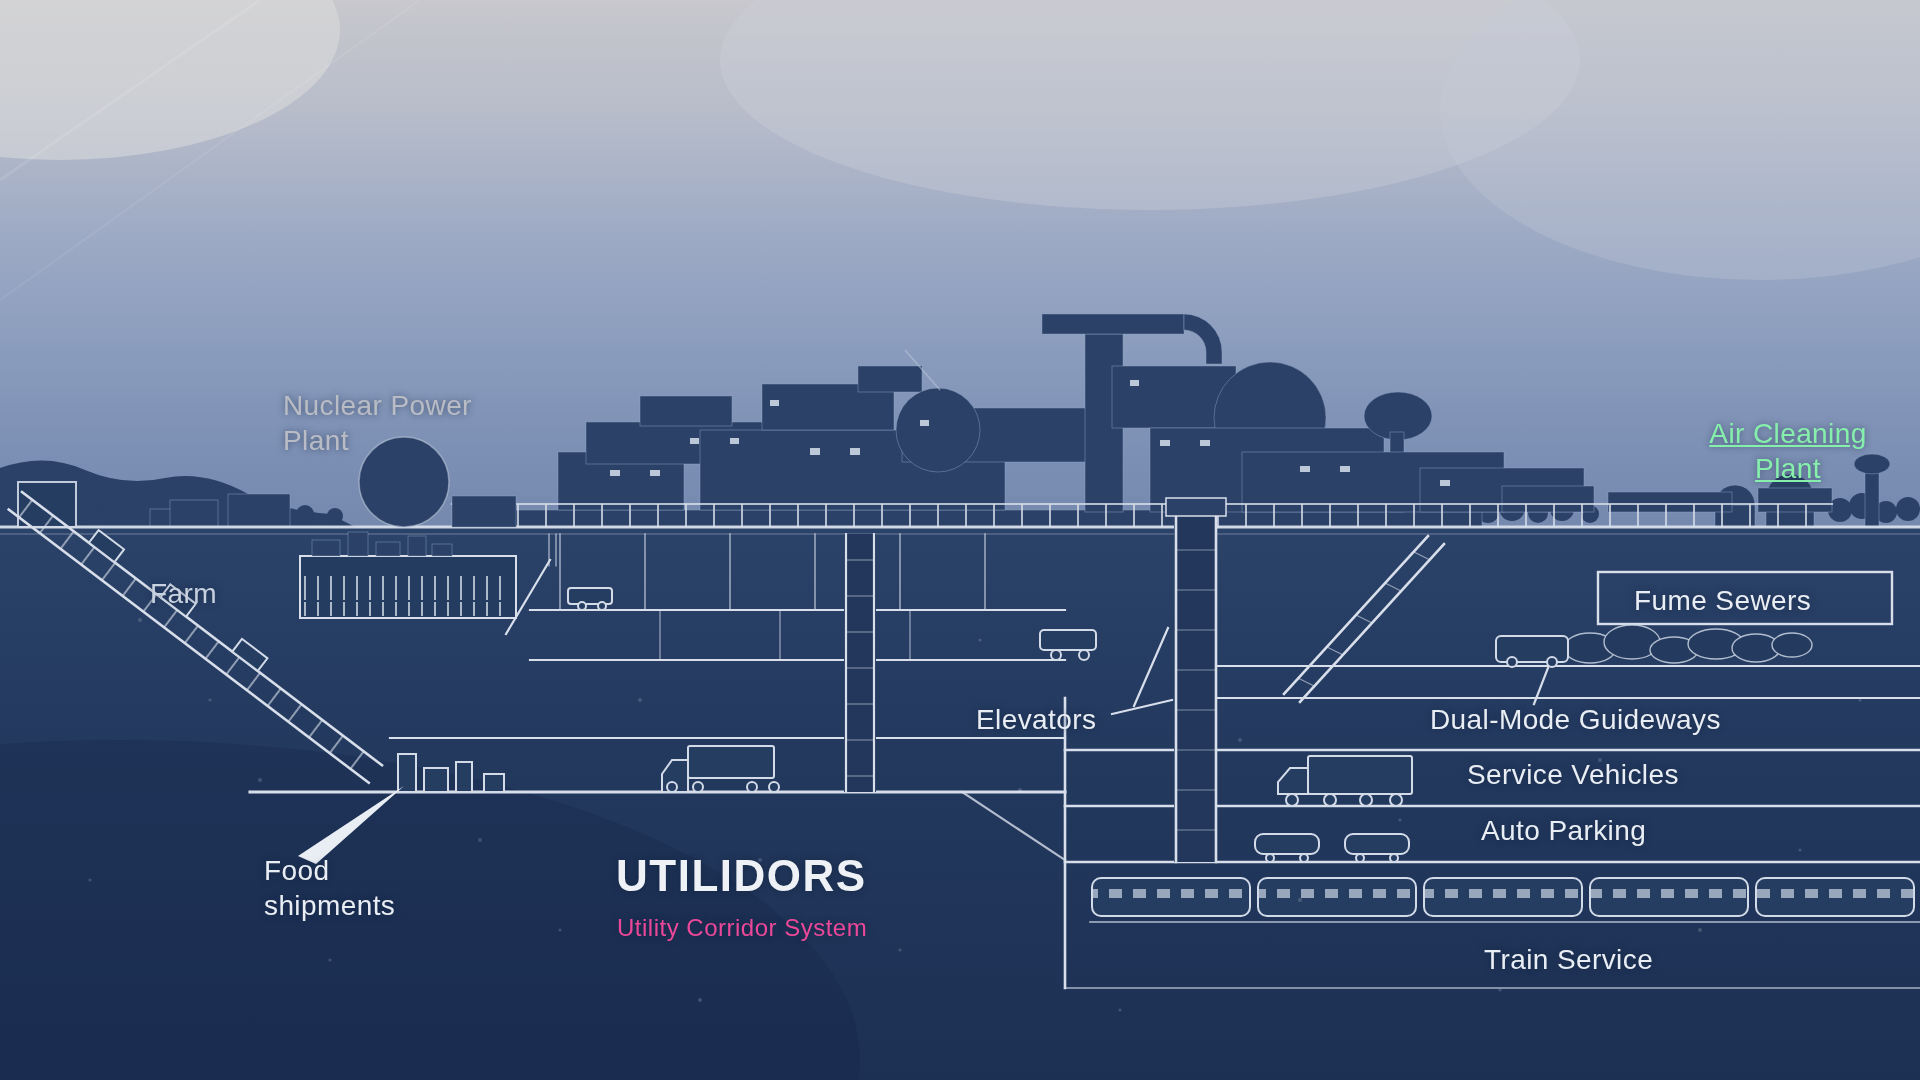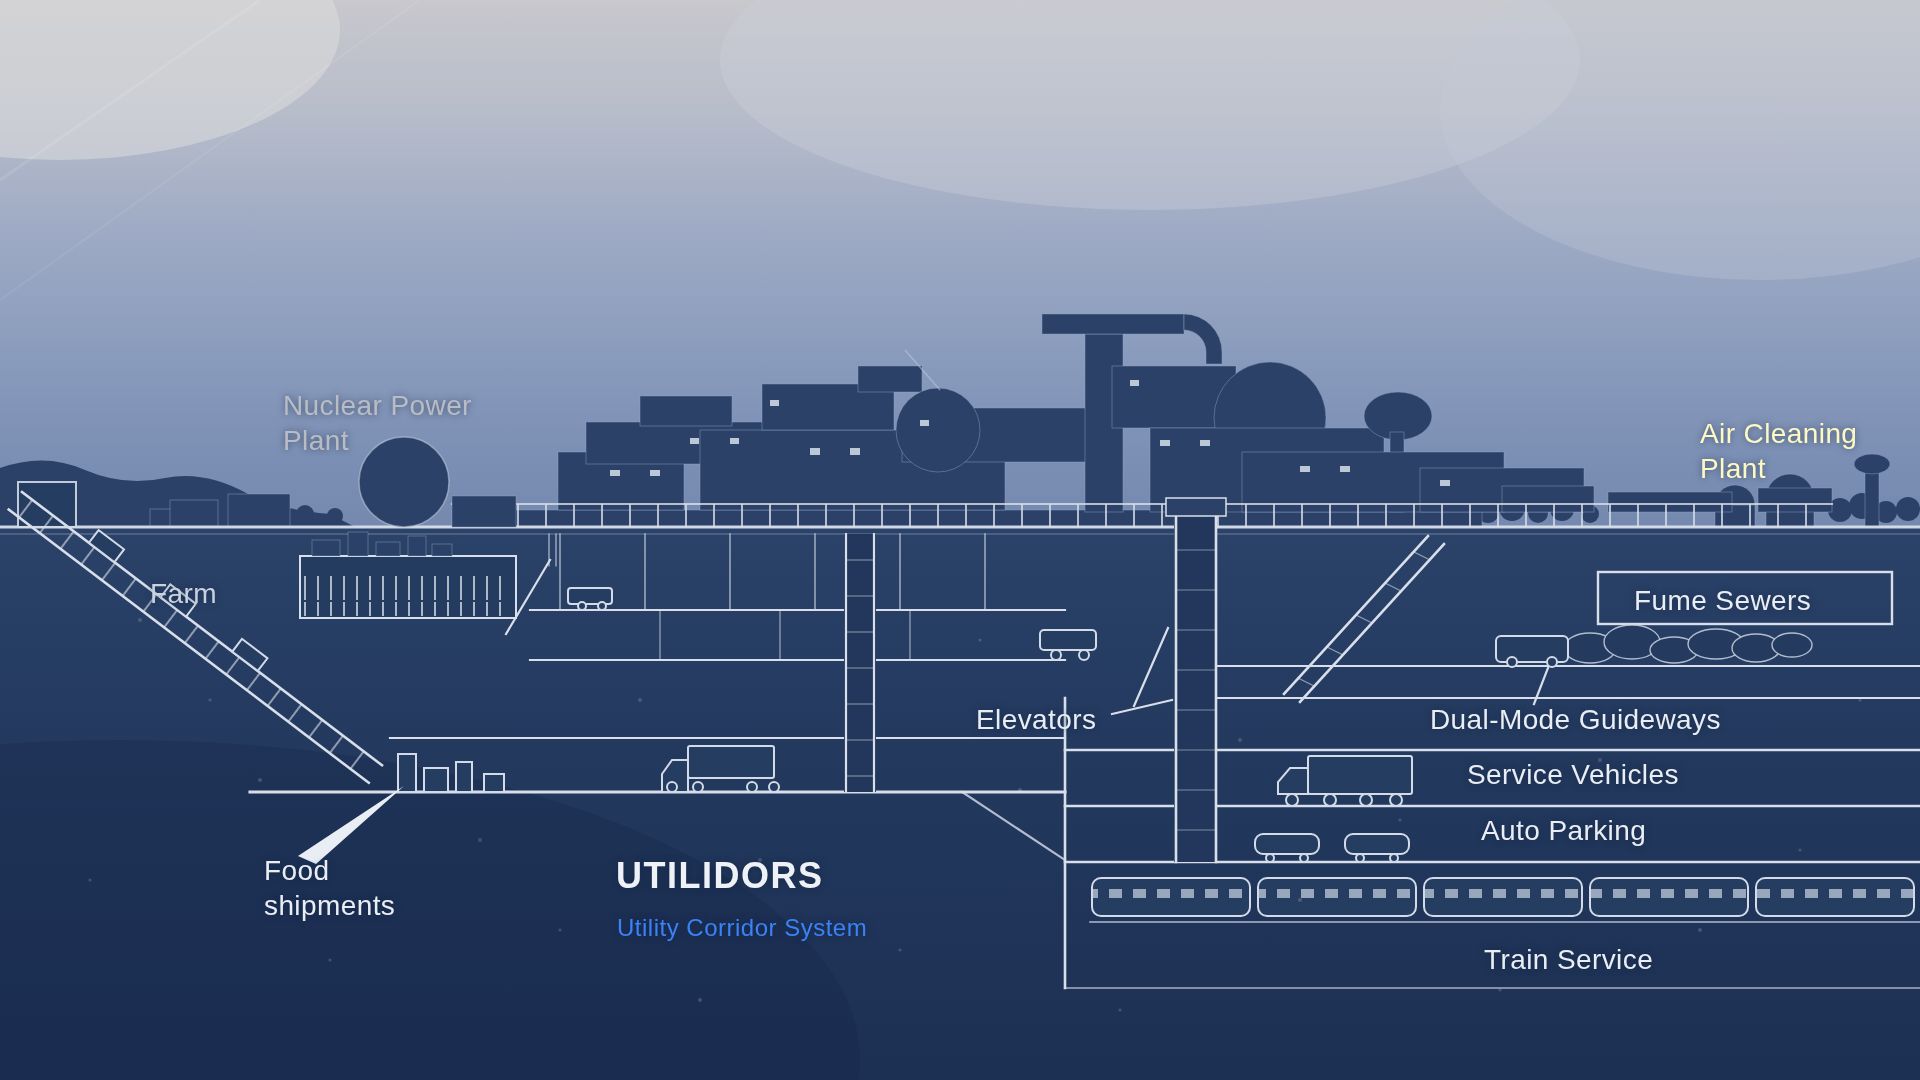--- a/index.html
+++ b/index.html
@@ -15,33 +15,33 @@
   .blk{fill:#2b4167;stroke:#8ea3c6;stroke-width:1;stroke-opacity:.45;}
   .veh{fill:#263d62;stroke:#d3dbe8;stroke-width:2;}
   .lump{fill:#243a5f;stroke:#c9d3e2;stroke-width:1.4;stroke-opacity:.85;}
   .win{fill:#d6dfec;}
   .spk{fill:#e8edf4;}
 
   
   .lbl{position:absolute;color:#e9edf4;font-size:28px;letter-spacing:.4px;line-height:35px;
        white-space:pre-line;text-shadow:0 0 7px rgba(18,32,58,.55);}
   #lbl-nuclear{left:283px;top:388px;color:#b9bcc4;}
-  #lbl-air{left:1700px;top:416px;width:176px;color:#fef9c3;}
+  #lbl-air{left:1700px;top:416px;width:176px;text-align:center;color:#86efac;text-decoration:underline;}
   #lbl-farm{left:150px;top:576px;color:#c8d1df;}
   #lbl-electric{left:410px;top:636px;width:120px;text-align:center;}
   #lbl-fume{left:1634px;top:583px;}
   #lbl-elevators{left:976px;top:702px;}
   #lbl-dual{left:1430px;top:702px;}
   #lbl-service{left:1467px;top:757px;}
   #lbl-parking{left:1481px;top:813px;text-align:center;}
   #lbl-food{left:264px;top:853px;}
   #lbl-train{left:1484px;top:934px;margin-top:8px;}
-  #lbl-title{left:616px;top:850px;font-size:36px;font-weight:700;letter-spacing:1.5px;color:#eef2f7;
+  #lbl-title{left:616px;top:850px;font-size:44px;font-weight:700;letter-spacing:1.5px;color:#eef2f7;
              line-height:52px;}
-  #lbl-subtitle{left:617px;top:910px;font-size:24px;letter-spacing:.5px;color:#3b82f6;}
+  #lbl-subtitle{left:617px;top:910px;font-size:24px;letter-spacing:.5px;color:#ec4899;}
 </style>
 </head>
 <body>
 
 <div class="stage">
 
 <svg width="1920" height="1080" viewBox="0 0 1920 1080">
   <defs>
     <linearGradient id="skyGrad" x1="0" y1="0" x2="0" y2="1">
       <stop offset="0" stop-color="#c8c8cd"></stop>

